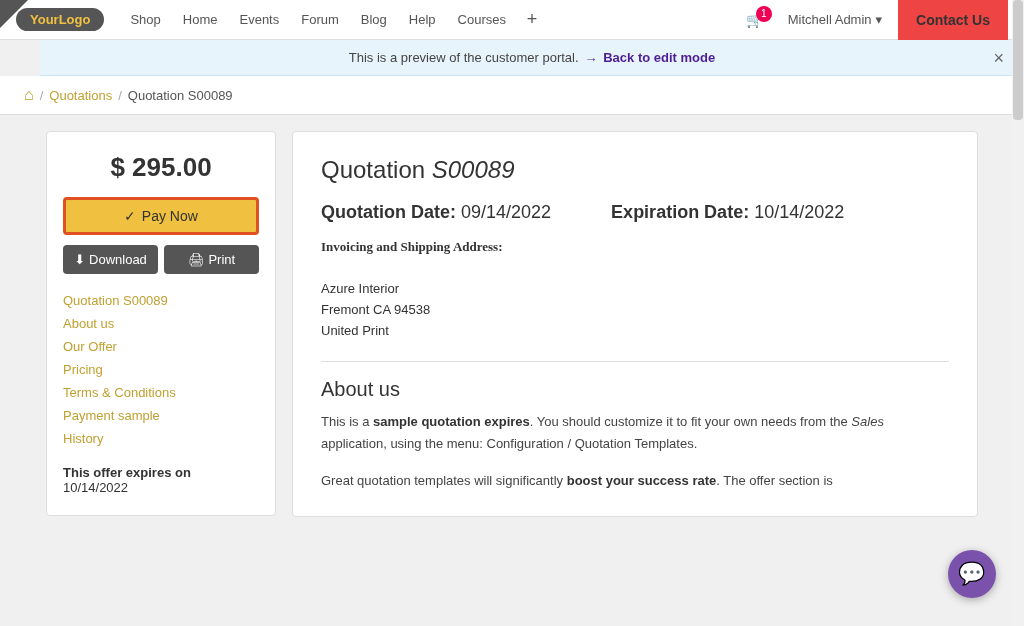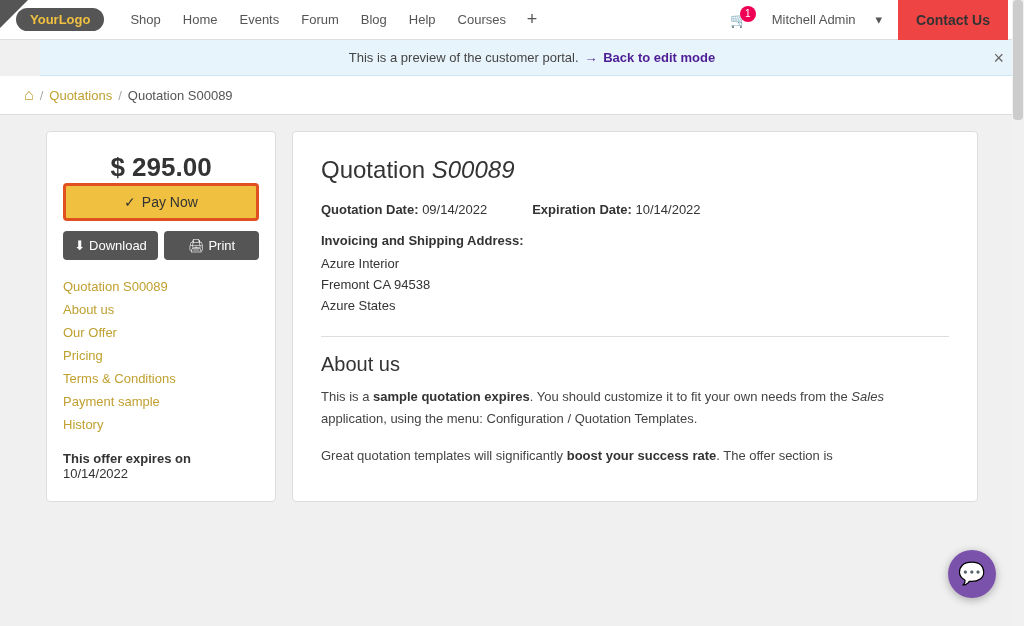--- a/index.html
+++ b/index.html
@@ -59,21 +59,21 @@
       font-size: 10px;
       display: flex; align-items: center; justify-content: center;
     }
     .user-menu {
       margin: 0 12px;
       color: #555;
       font-size: 13px;
       cursor: pointer;
       display: flex;
       align-items: center;
-      gap: 20px;
+      gap: 4px;
     }
     .contact-btn {
       background: #ef4444;
       border: none;
       padding: 16px 18px;
       font-size: 14px;
       font-weight: bold;
       border-radius: 4px;
       cursor: pointer;
       color: #333;
@@ -141,20 +141,21 @@
       border: 1px solid #ddd;
       border-radius: 4px;
       padding: 20px 16px;
       margin-right: 16px;
       height: fit-content;
     }
     .price-amount {
       font-size: 26px;
       font-weight: bold;
       color: #333;
+      margin-bottom: 14px;
       text-align: center;
     }
     .pay-now-btn {
       width: 100%;
       background: #f0c040;
       border: 3px solid #e05020;
       color: #333;
       padding: 8px 16px;
       font-size: 14px;
       border-radius: 4px;
@@ -204,27 +205,27 @@
     }
     .quotation-title {
       font-size: 24px;
       font-weight: normal;
       color: #333;
       margin-bottom: 18px;
     }
     .quotation-title em { font-style: italic; }
     .info-row {
       display: flex;
-      gap: 45px;
+      gap: 60px;
       margin-bottom: 16px;
-      font-size: 13px;
+      font-size: 18px;
     }
     .info-row span strong { color: #333; }
     .address-section { margin-bottom: 20px; font-size: 13px; }
-    .address-section strong { display: block; margin-bottom: 6px; font-size: 13px; }
+    .address-section strong { display: block; margin-bottom: 24px; font-size: 13px; font-family: Liberation Serif, serif; }
     .address-line { color: #333; line-height: 1.6; }
     .section-title {
       font-size: 20px;
       font-weight: normal;
       color: #333;
       margin-bottom: 10px;
       margin-top: 10px;
     }
     .about-text {
       font-size: 13px;
@@ -370,21 +371,21 @@
       <span>
         <strong>Expiration Date:</strong>
         <span> 10/14/2022</span>
       </span>
     </div>
 
     <div class="address-section">
       <strong>Invoicing and Shipping Address:</strong>
       <div class="address-line">Azure Interior</div>
       <div class="address-line">Fremont CA 94538</div>
-      <div class="address-line">Azure States</div>
+      <div class="address-line">United Print</div>
     </div>
 
     <hr class="hr-divider">
 
     <h2 class="section-title">About us</h2>
 
     <p class="about-text">
       <span>This is a </span><strong>sample quotation expires</strong><span>. You should customize it to fit your own needs from the </span><em>Sales</em><span> application, using the menu: Configuration / Quotation Templates.</span>
     </p>
 

